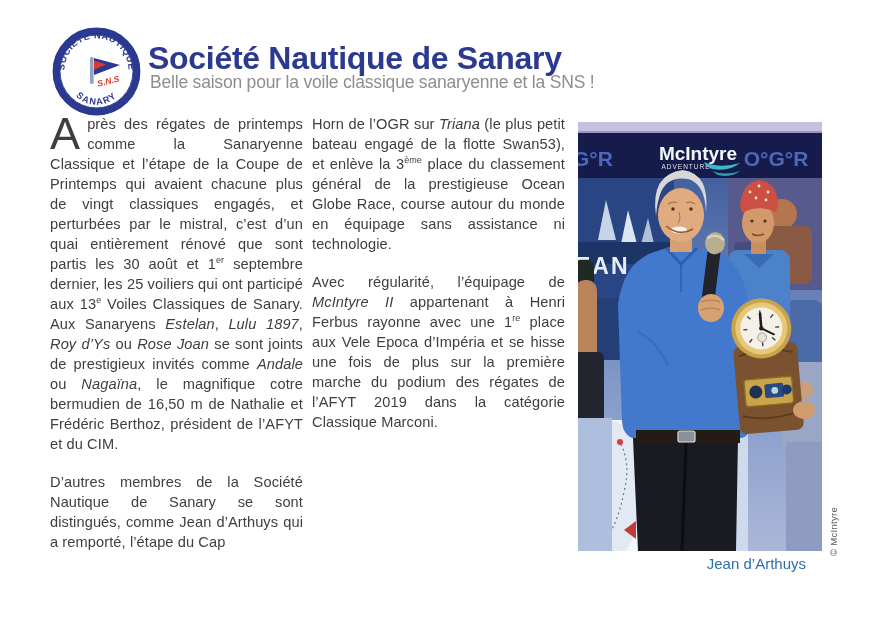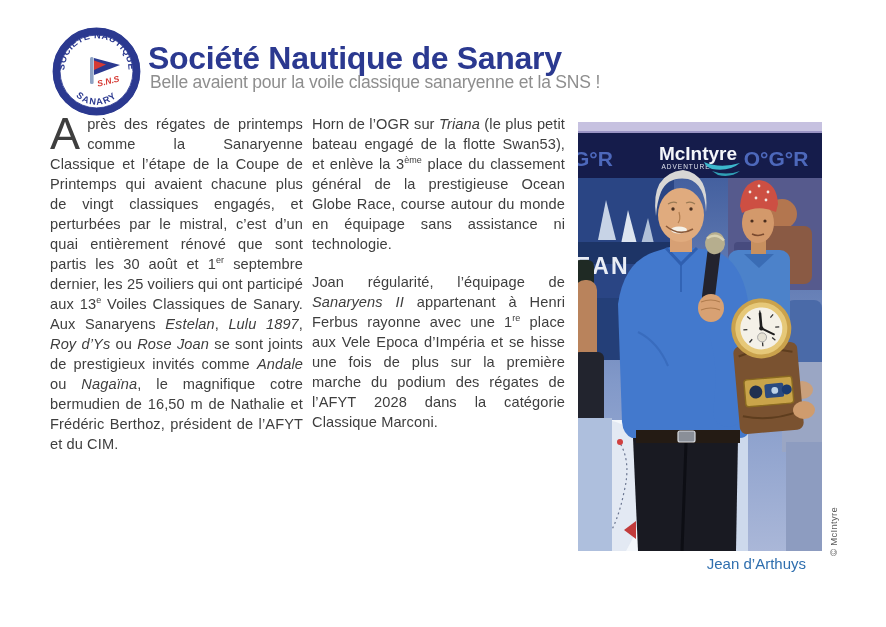--- a/index.html
+++ b/index.html
@@ -72,29 +72,30 @@
       <textPath href="#arcBot" startOffset="50%" text-anchor="middle">SANARY</textPath>
     </text>
     <rect x="38" y="30" width="3.6" height="27" rx="1.5" fill="#8fa3c4"></rect>
     <path d="M42,31 L68,38 L42,48 Z" fill="var(--logo_navy)"></path>
     <path d="M42,33.5 L54,37.5 L42,43 Z" fill="var(--logo_red)"></path>
     <text x="57" y="57" font-size="8.6" font-weight="bold" font-style="italic" fill="var(--logo_red)" text-anchor="middle" transform="rotate(-14 57 57)">S.N.S</text>
   </svg>
 </div>
 
 <div class="title">Société Nautique de Sanary</div>
-<div class="subtitle">Belle avaient pour la voile classique sanaryenne et la SNS !</div>
+<div class="subtitle">Belle saison pour la voile classique sanaryenne et la SNS !</div>
 
 <div class="col col1">
   <p><span class="dropcap">A</span><span><span>près des régates de printemps comme la Sanaryenne Classique et l’étape de la Coupe de Printemps qui avaient chacune plus de vingt classiques engagés, et perturbées par le mistral, c’est d’un quai entièrement rénové que sont partis les 30 août et 1</span><sup>er</sup><span> septembre dernier, les 25 voiliers qui ont participé aux 13</span><sup>e</sup><span> Voiles Classiques de Sanary. Aux Sanaryens </span><i>Estelan</i><span>, </span><i>Lulu 1897</i><span>, </span><i>Roy d’Ys</i><span> ou </span><i>Rose Joan</i><span> se sont joints de prestigieux invités comme </span><i>Andale</i><span> ou </span><i>Nagaïna</i><span>, le magnifique cotre bermudien de 16,50 m de Nathalie et Frédéric Berthoz, président de l’AFYT et du CIM.</span></span></p>
+  <p><span><span>D’autres membres de la Société Nautique de Sanary se sont distingués, comme Jean d’Arthuys qui a remporté, l’étape du Cap</span></span></p>
 </div>
 
 <div class="col col2">
   <p><span><span>Horn de l’OGR sur </span><i>Triana</i><span> (le plus petit bateau engagé de la flotte Swan53), et enlève la 3</span><sup>ème</sup><span> place du classement général de la prestigieuse Ocean Globe Race, course autour du monde en équipage sans assistance ni technologie.</span></span></p>
-  <p><span><span>Joan régularité, l’équipage de </span><i>Sanaryens II</i><span> appartenant à Henri Ferbus rayonne avec une 1</span><sup>re</sup><span> place aux Vele Epoca d’Impéria et se hisse une fois de plus sur la première marche du podium des régates de l’AFYT 2028 dans la catégorie Classique Marconi.</span></span></p>
+  <p><span><span>Avec régularité, l’équipage de </span><i>McIntyre II</i><span> appartenant à Henri Ferbus rayonne avec une 1</span><sup>re</sup><span> place aux Vele Epoca d’Impéria et se hisse une fois de plus sur la première marche du podium des régates de l’AFYT 2019 dans la catégorie Classique Marconi.</span></span></p>
 </div>
 
 <div class="photo">
   <svg viewBox="0 0 244 429" preserveAspectRatio="none">
     <defs>
       <linearGradient id="bgGrad" x1="0" y1="0" x2="0" y2="1">
         <stop offset="0" stop-color="#44609f"></stop>
         <stop offset="0.55" stop-color="#8299c9"></stop>
         <stop offset="1" stop-color="#aab7d8"></stop>
       </linearGradient>

